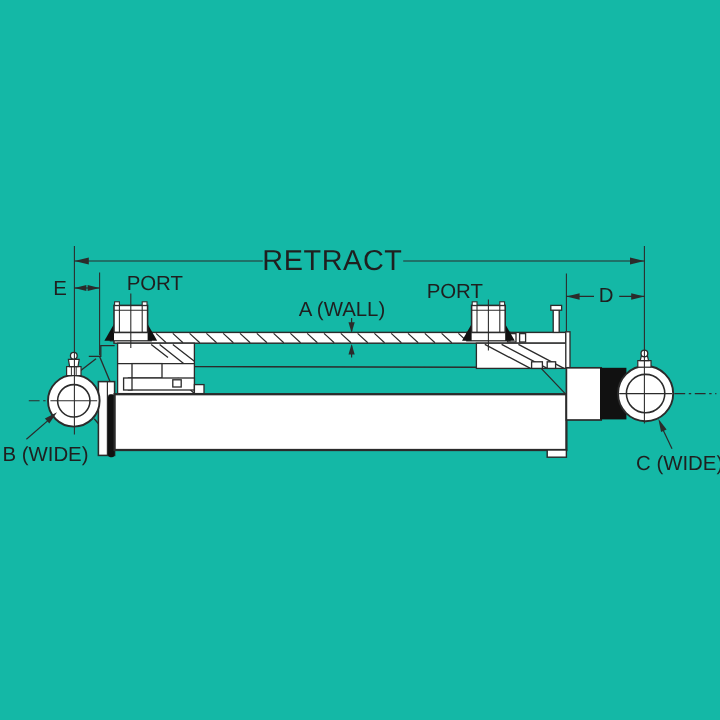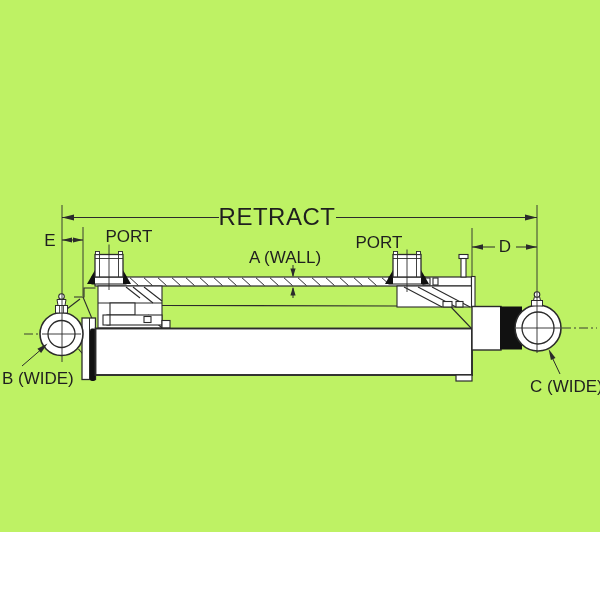--- a/index.html
+++ b/index.html
@@ -3,22 +3,22 @@
 <meta charset="utf-8">
 <style>
   html, body {
     margin: 0;
     padding: 0;
     background: #ffffff;
   }
   .canvas {
     position: relative;
     width: 600px;
-    height: 532px;
-    background: #bef264;
+    height: 600px;
+    background: #14b8a6;
     overflow: hidden;
     font-family: "Liberation Sans", sans-serif;
   }
   svg { display: block; }
   .dim-text {
     font-family: "Liberation Sans", sans-serif;
     fill: #1f1f1f;
   }
   .dim-text.big { font-size: 24px; letter-spacing: 0.5px; }
   .dim-text.small { font-size: 17px; }

